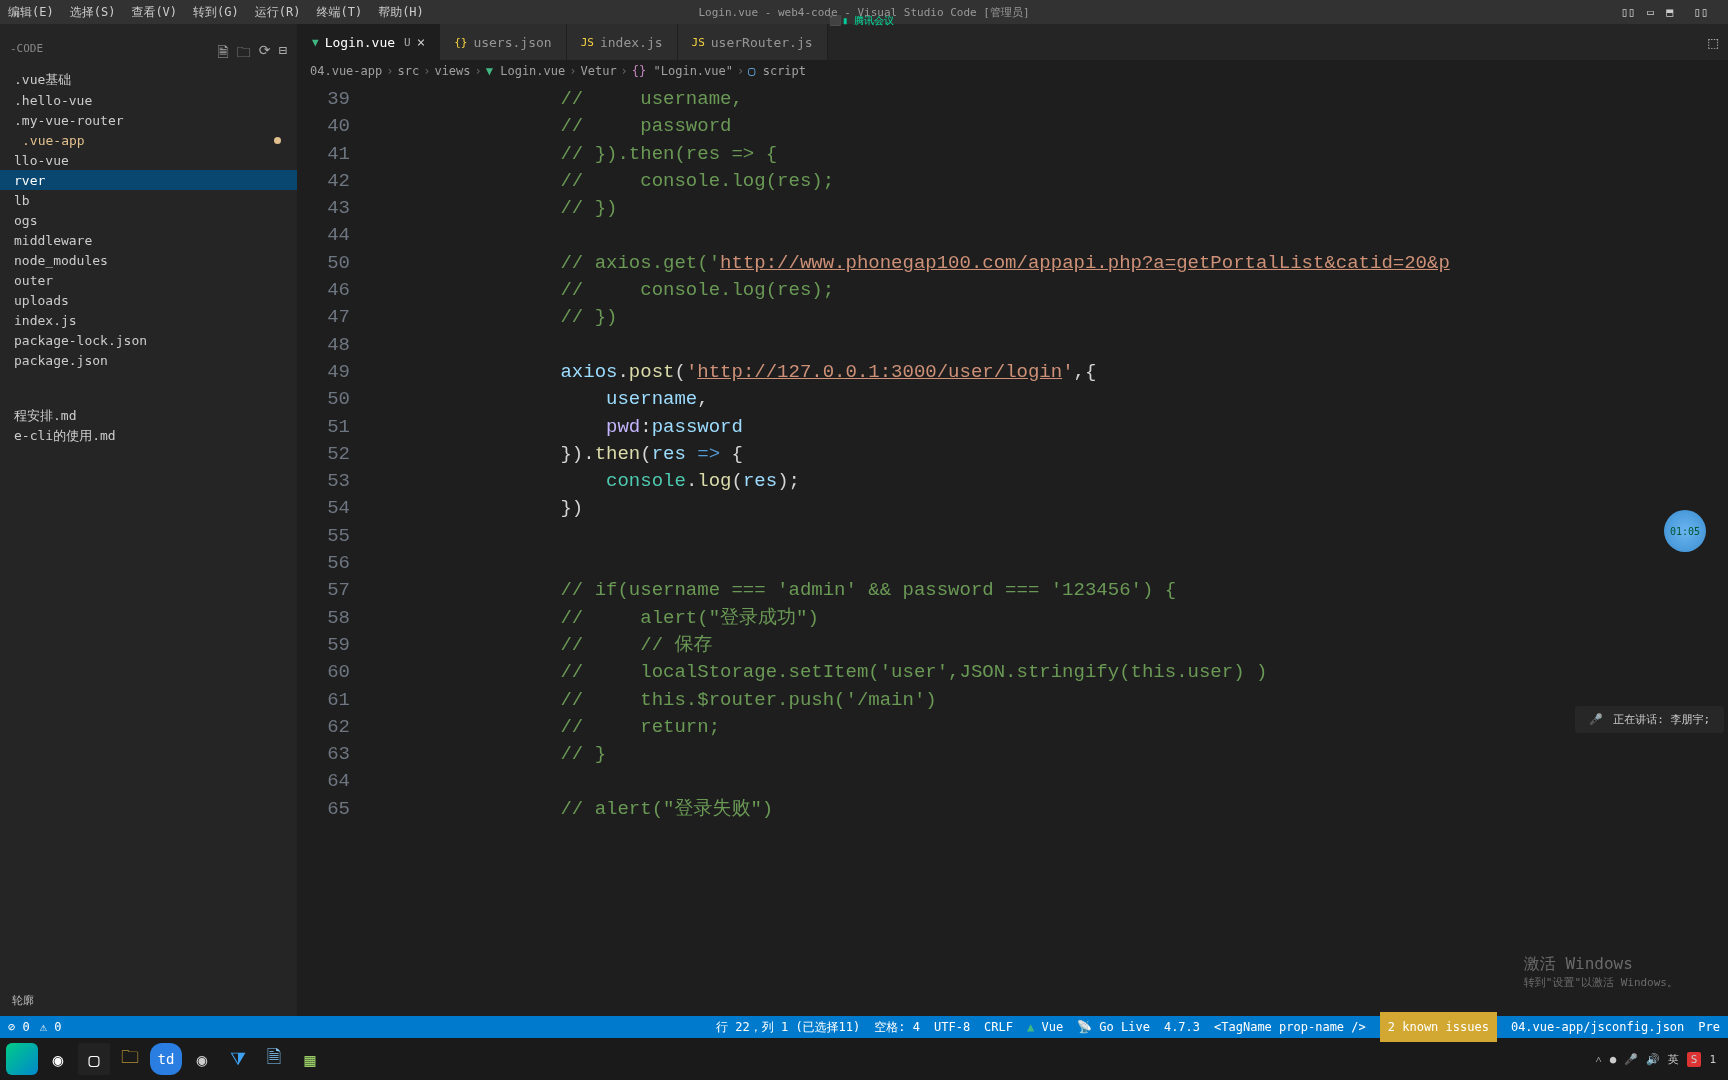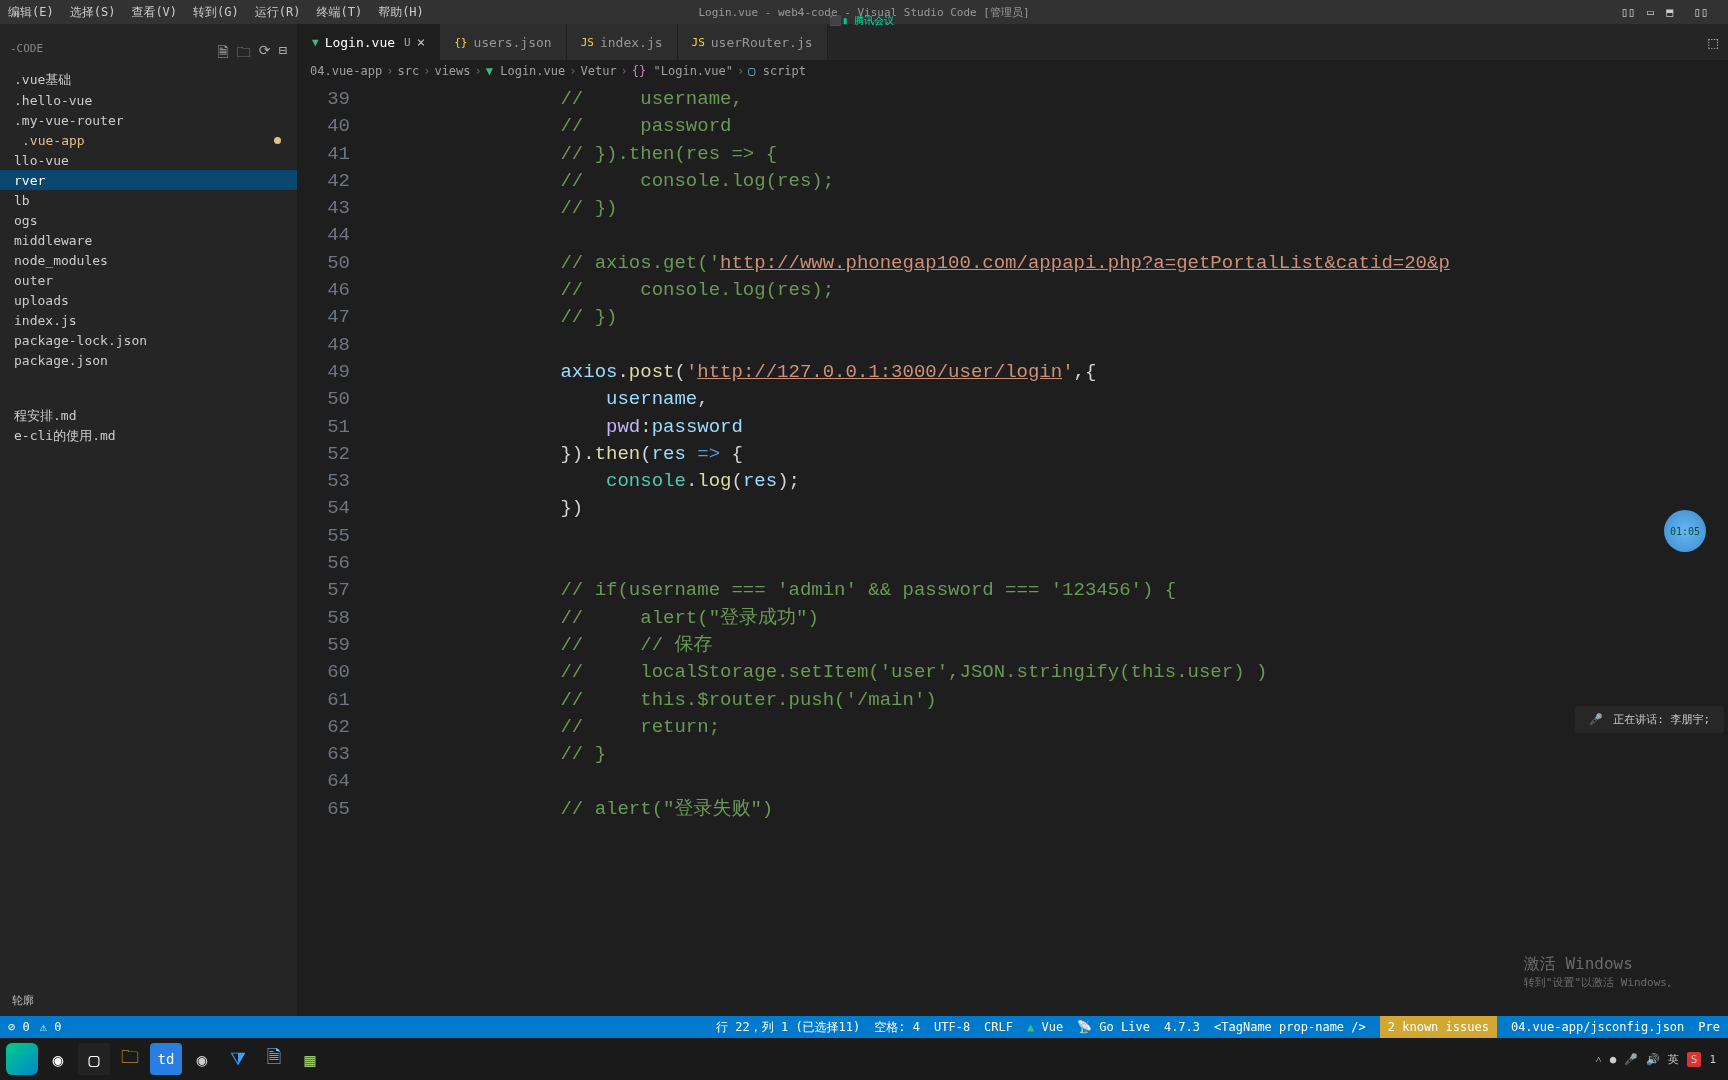--- a/index.html
+++ b/index.html
@@ -51,21 +51,21 @@
     .c-prop { color: #c4b5fd; }
     .c-func { color: #dcdcaa; }
     .c-punct { color: #d4d4d4; }
     .c-keyword { color: #569cd6; }
     .c-obj { color: #4ec9b0; }
     
     
     .statusbar { height: 22px; background: #007acc; color: #fff; display: flex; align-items: center; font-size: 12px; padding: 0 8px; gap: 12px; }
     .statusbar .left { display: flex; gap: 10px; align-items: center; }
     .statusbar .right { margin-left: auto; display: flex; gap: 14px; align-items: center; }
-    .statusbar .issue { background: #d2a833; padding: 0 8px; height: 22px; display: flex; align-items: center; color: #fff; }
+    .statusbar .issue { background: #d2a833; padding: 0 8px; height: 30px; display: flex; align-items: center; color: #fff; }
     
     
     .taskbar { height: 42px; background: #1a1a1a; display: flex; align-items: center; padding: 0 6px; gap: 4px; }
     .taskbar .task-icon { width: 32px; height: 32px; border-radius: 2px; display: flex; align-items: center; justify-content: center; font-size: 18px; cursor: pointer; }
     .taskbar .right-tray { margin-left: auto; display: flex; gap: 8px; align-items: center; font-size: 11px; color: #ccc; padding-right: 6px; }
     
     
     .float-circle { position: absolute; right: 22px; top: 510px; width: 42px; height: 42px; border-radius: 50%; background: radial-gradient(circle, #6bb5f0, #3a8dd0); display: flex; align-items: center; justify-content: center; font-size: 10px; color: #053; }
     .float-speaking { position: absolute; right: 4px; top: 706px; background: rgba(40,40,40,0.9); padding: 6px 14px; border-radius: 3px; font-size: 11px; display: flex; align-items: center; gap: 10px; }
     .float-speaking .mic { color: #6fa; }
@@ -226,21 +226,21 @@
     <span>04.vue-app/jsconfig.json</span>
     <span>Pre</span>
   </div>
 </div>
 
 <div class="taskbar">
   <div class="task-icon" style="background:linear-gradient(135deg,#0c8,#08c);border-radius:6px"></div>
   <div class="task-icon" style="color:#fff">◉</div>
   <div class="task-icon" style="background:#222;color:#fff">▢</div>
   <div class="task-icon" style="color:#f6c33c">🗀</div>
-  <div class="task-icon" style="background:#2a7de1;color:#fff;border-radius:4px;font-size:14px">td</div>
+  <div class="task-icon" style="background:#2a7de1;color:#fff;border-radius:12px;font-size:14px">td</div>
   <div class="task-icon">◉</div>
   <div class="task-icon" style="color:#3ea1f0">⧩</div>
   <div class="task-icon" style="color:#8cf">🗎</div>
   <div class="task-icon" style="color:#9c6">▦</div>
   <div class="right-tray">
     <span>˄</span>
     <span>●</span>
     <span>🎤</span>
     <span>🔊</span>
     <span>英</span>

